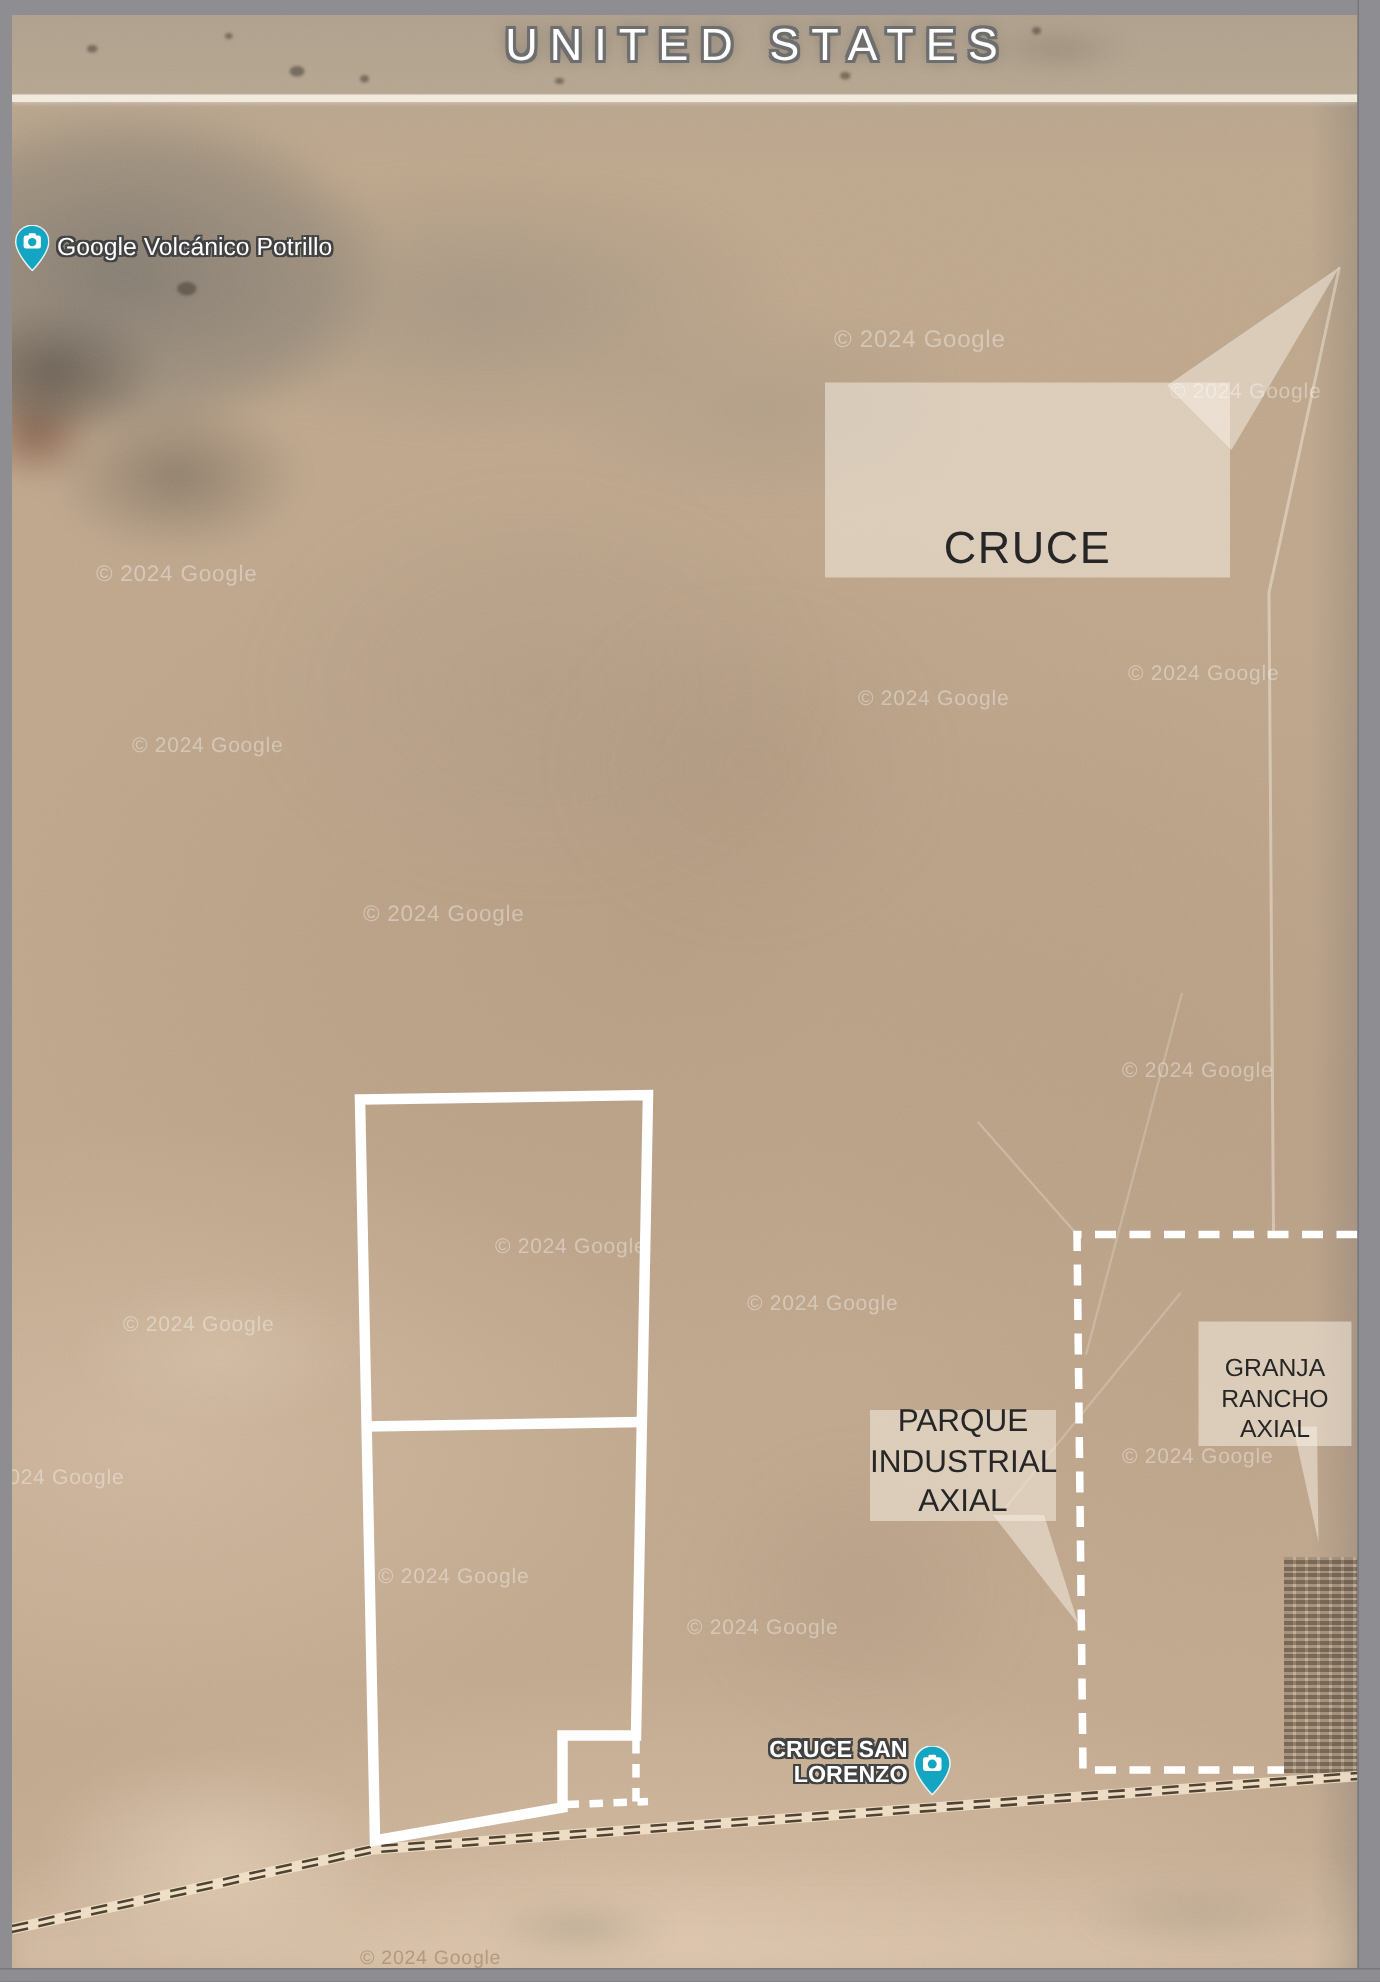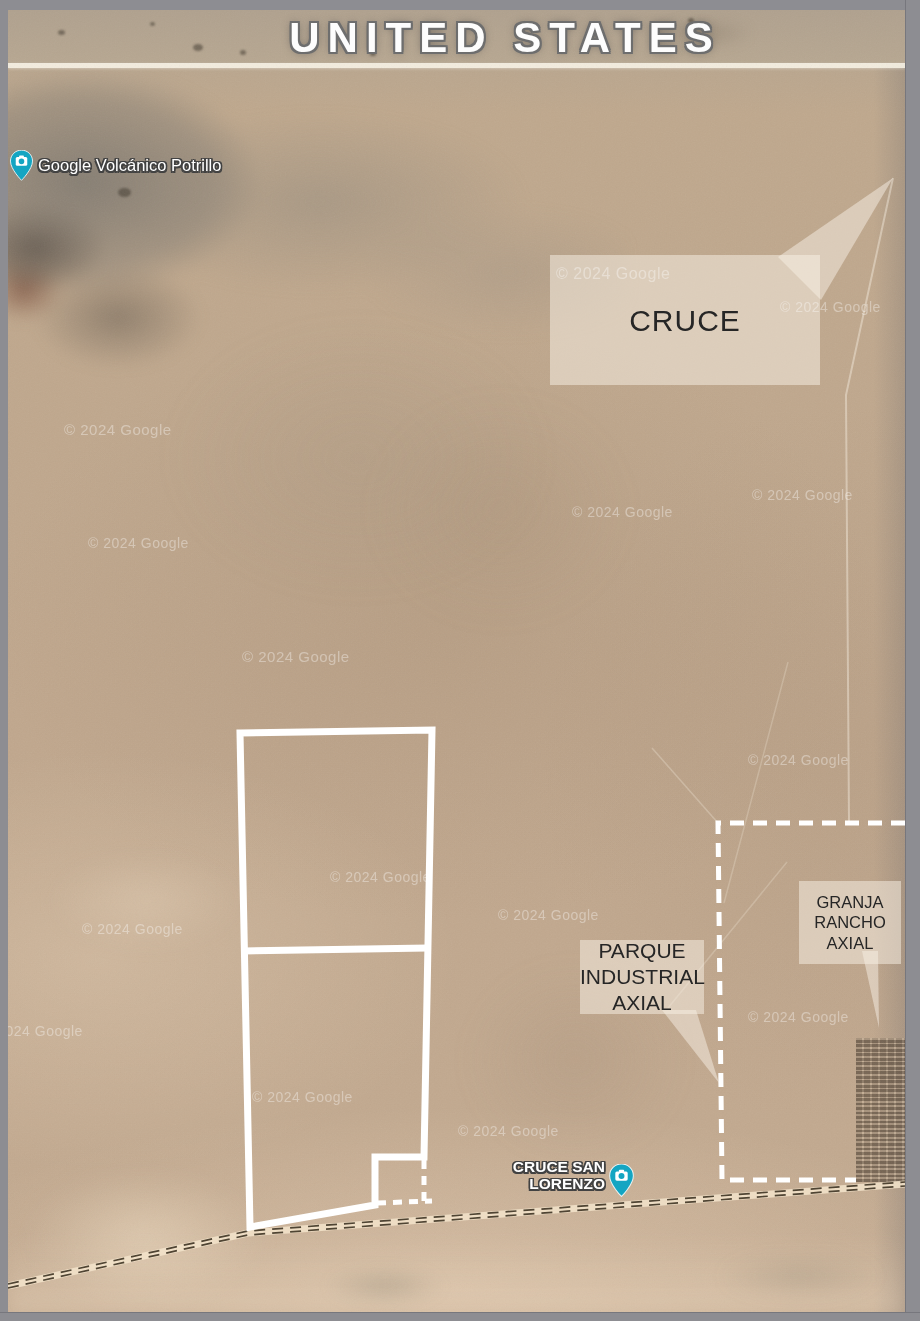--- a/index.html
+++ b/index.html
@@ -28,40 +28,40 @@
     background:linear-gradient(180deg,#b0a18e,#b7a791);
   }
   .border-line {
     position:absolute; left:8px; top:63px; width:897px; height:5px;
     background:rgba(251,246,233,0.88); box-shadow:0 1px 3px rgba(255,255,255,0.35);
   }
   .spk { position:absolute; background:rgba(66,58,48,0.55); border-radius:50%; filter:blur(1px); }
   
   .country {
     position:absolute; left:240px; width:530px; text-align:center;
-    color:#fdfdfd; font-weight:bold; font-size:42px; white-space:nowrap;
+    color:#fdfdfd; font-weight:normal; font-size:30px; white-space:nowrap;
     text-shadow:
       -2px -2px 0 #6e6e6e, 2px -2px 0 #6e6e6e, -2px 2px 0 #6e6e6e, 2px 2px 0 #6e6e6e,
       0 -2px 0 #6e6e6e, 0 2px 0 #6e6e6e, -2px 0 0 #6e6e6e, 2px 0 0 #6e6e6e,
       0 0 9px rgba(70,70,70,0.65);
   }
   .map-label {
     position:absolute; color:#fff; white-space:nowrap;
     text-shadow:
       -1.5px -1.5px 0 #424242, 1.5px -1.5px 0 #424242, -1.5px 1.5px 0 #424242,
       1.5px 1.5px 0 #424242, 0 -1.5px 0 #424242, 0 1.5px 0 #424242,
       -1.5px 0 0 #424242, 1.5px 0 0 #424242;
   }
   .callout {
     position:absolute; background:rgba(247,239,229,0.52); color:#262626;
-    display:flex; flex-direction:column; justify-content:center; text-align:center;
+    display:flex; flex-direction:column; justify-content:flex-end; text-align:center;
   }
   .wm {
     position:absolute; color:rgba(255,255,255,0.36); font-size:14px;
-    white-space:nowrap; letter-spacing:0.5px; pointer-events:none;margin-top:47px;
+    white-space:nowrap; letter-spacing:0.5px; pointer-events:none;
   }
   .overlay-svg { position:absolute; left:0; top:0; pointer-events:none; }
   .grain { position:absolute; left:8px; top:10px; opacity:0.5; pointer-events:none; }
   
   .solar {
     position:absolute; left:856px; top:1038px; width:49px; height:144px; opacity:0.82;
     background:
       repeating-linear-gradient(0deg, rgba(74,61,48,0.50) 0 2.5px, rgba(202,182,158,0.40) 2.5px 4.5px),
       repeating-linear-gradient(90deg, rgba(88,73,58,0.55) 0 6px, rgba(198,178,154,0.50) 6px 8px);
     filter:blur(0.4px);

